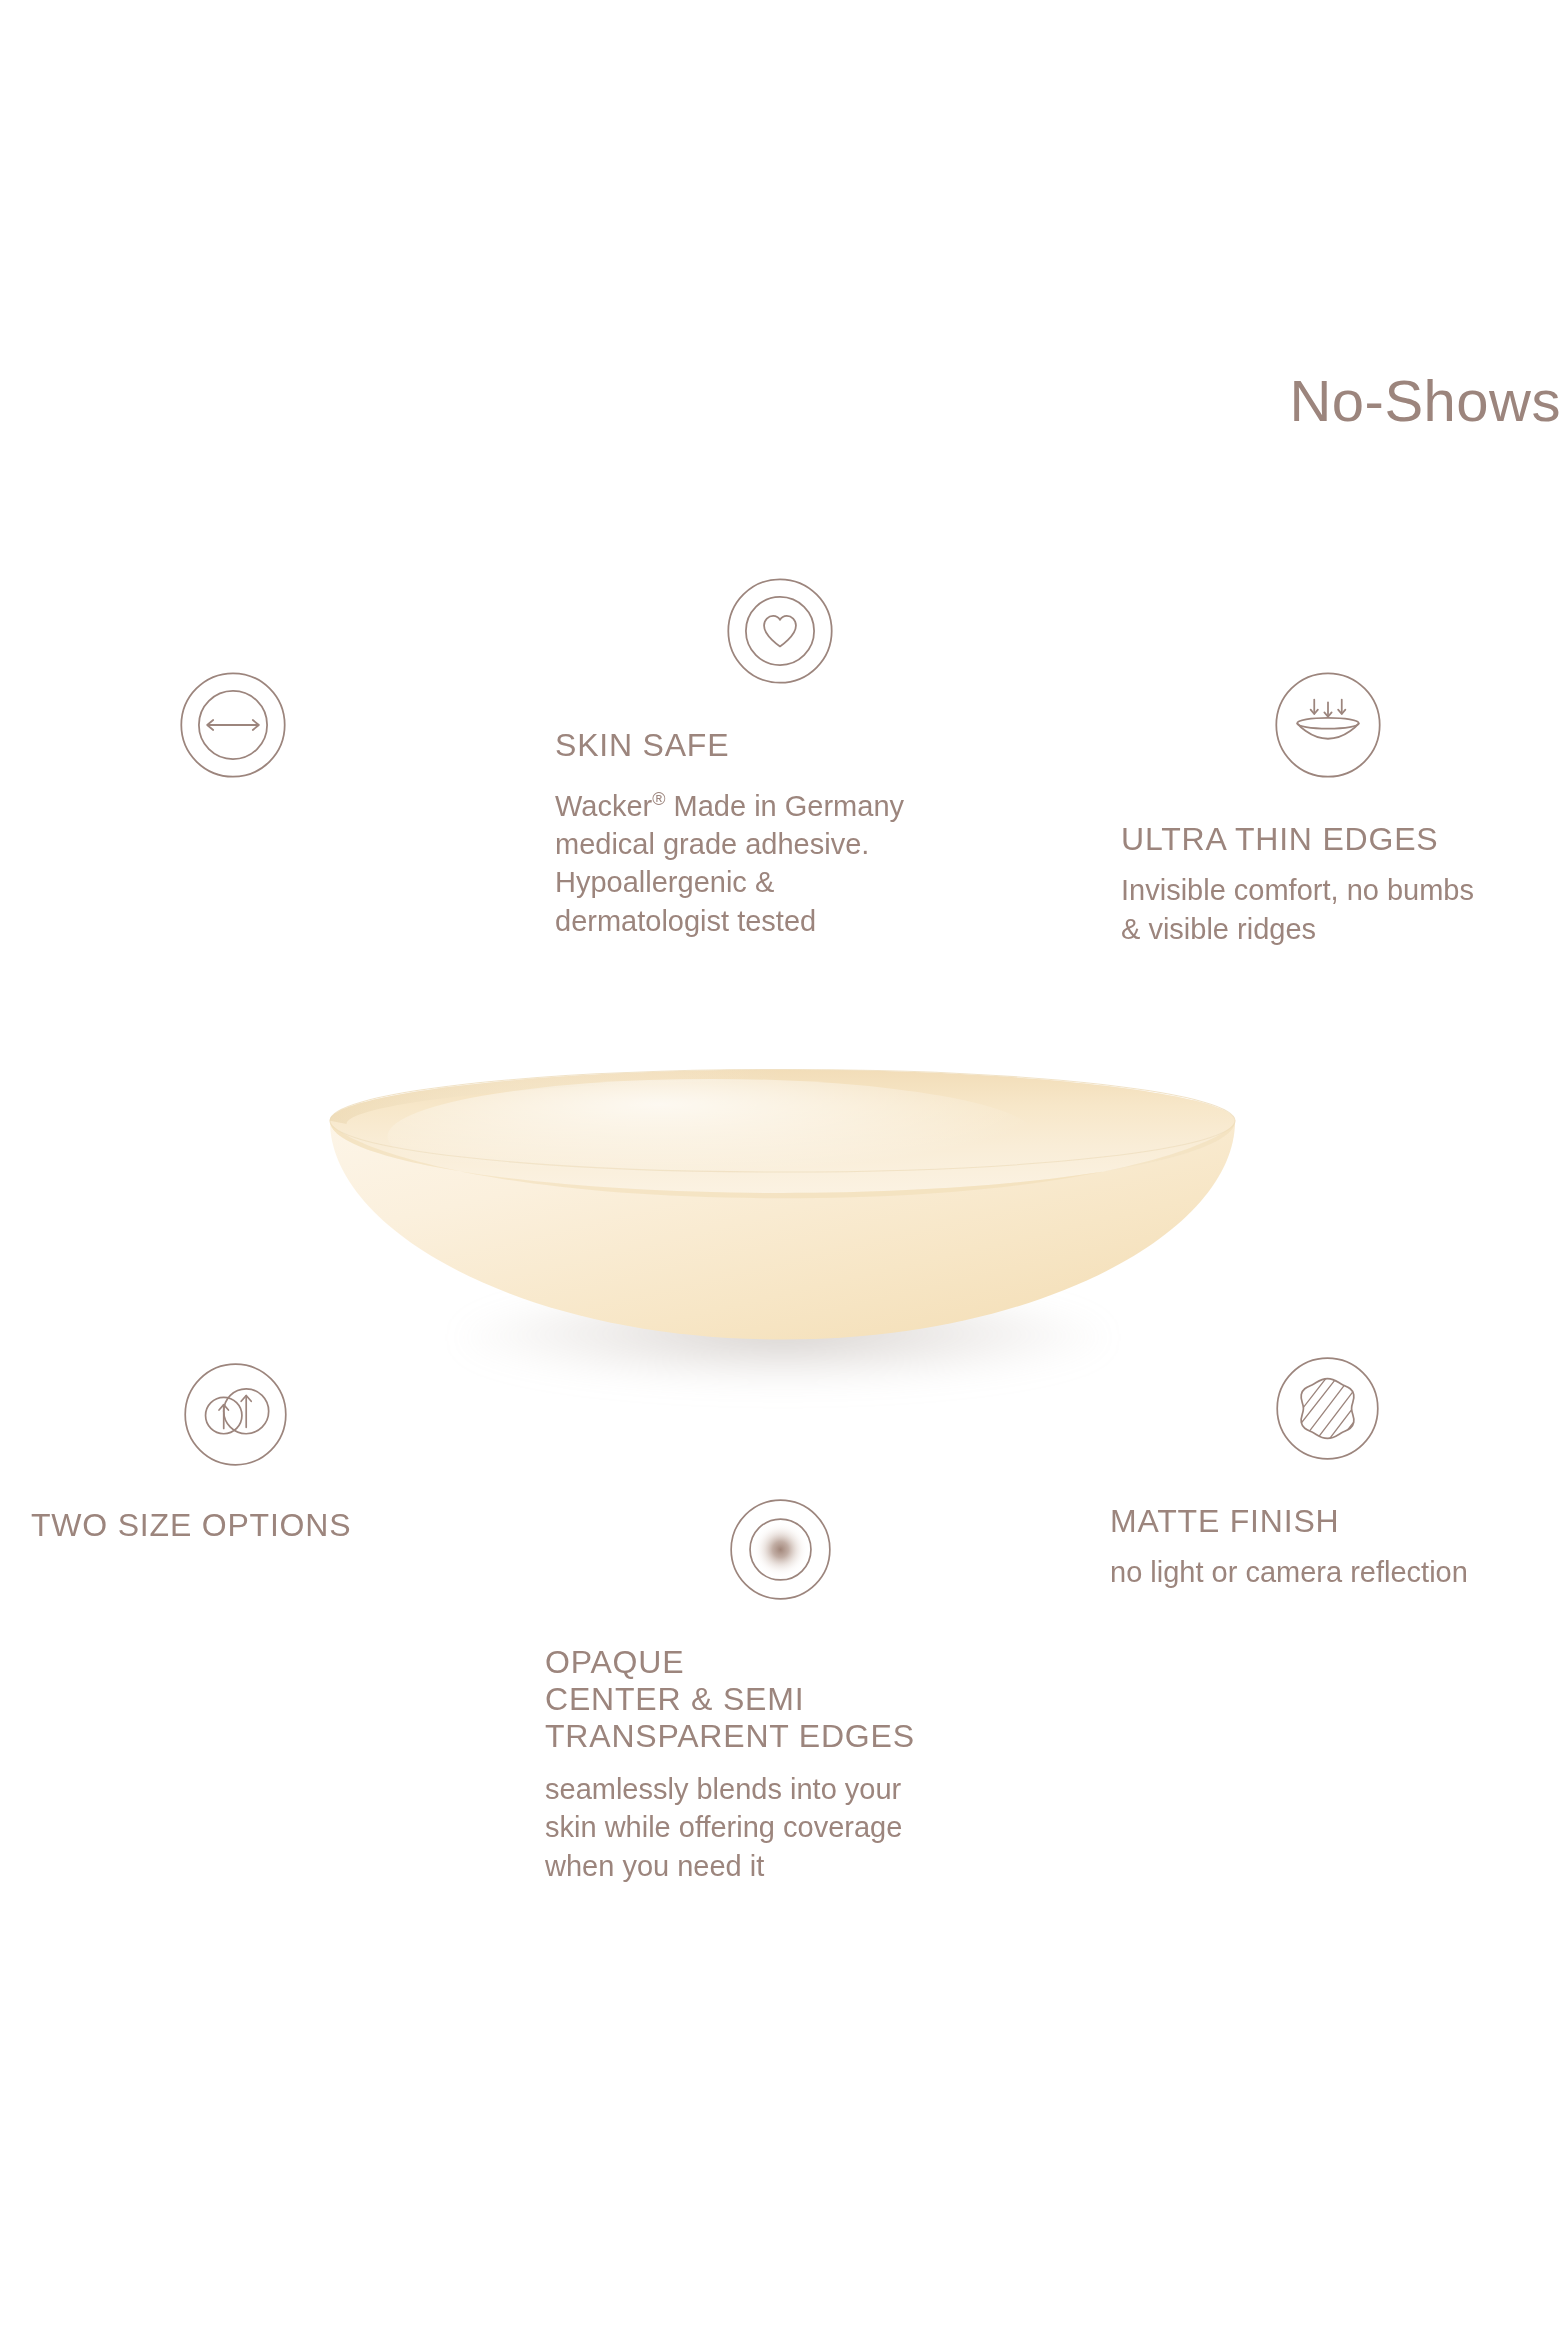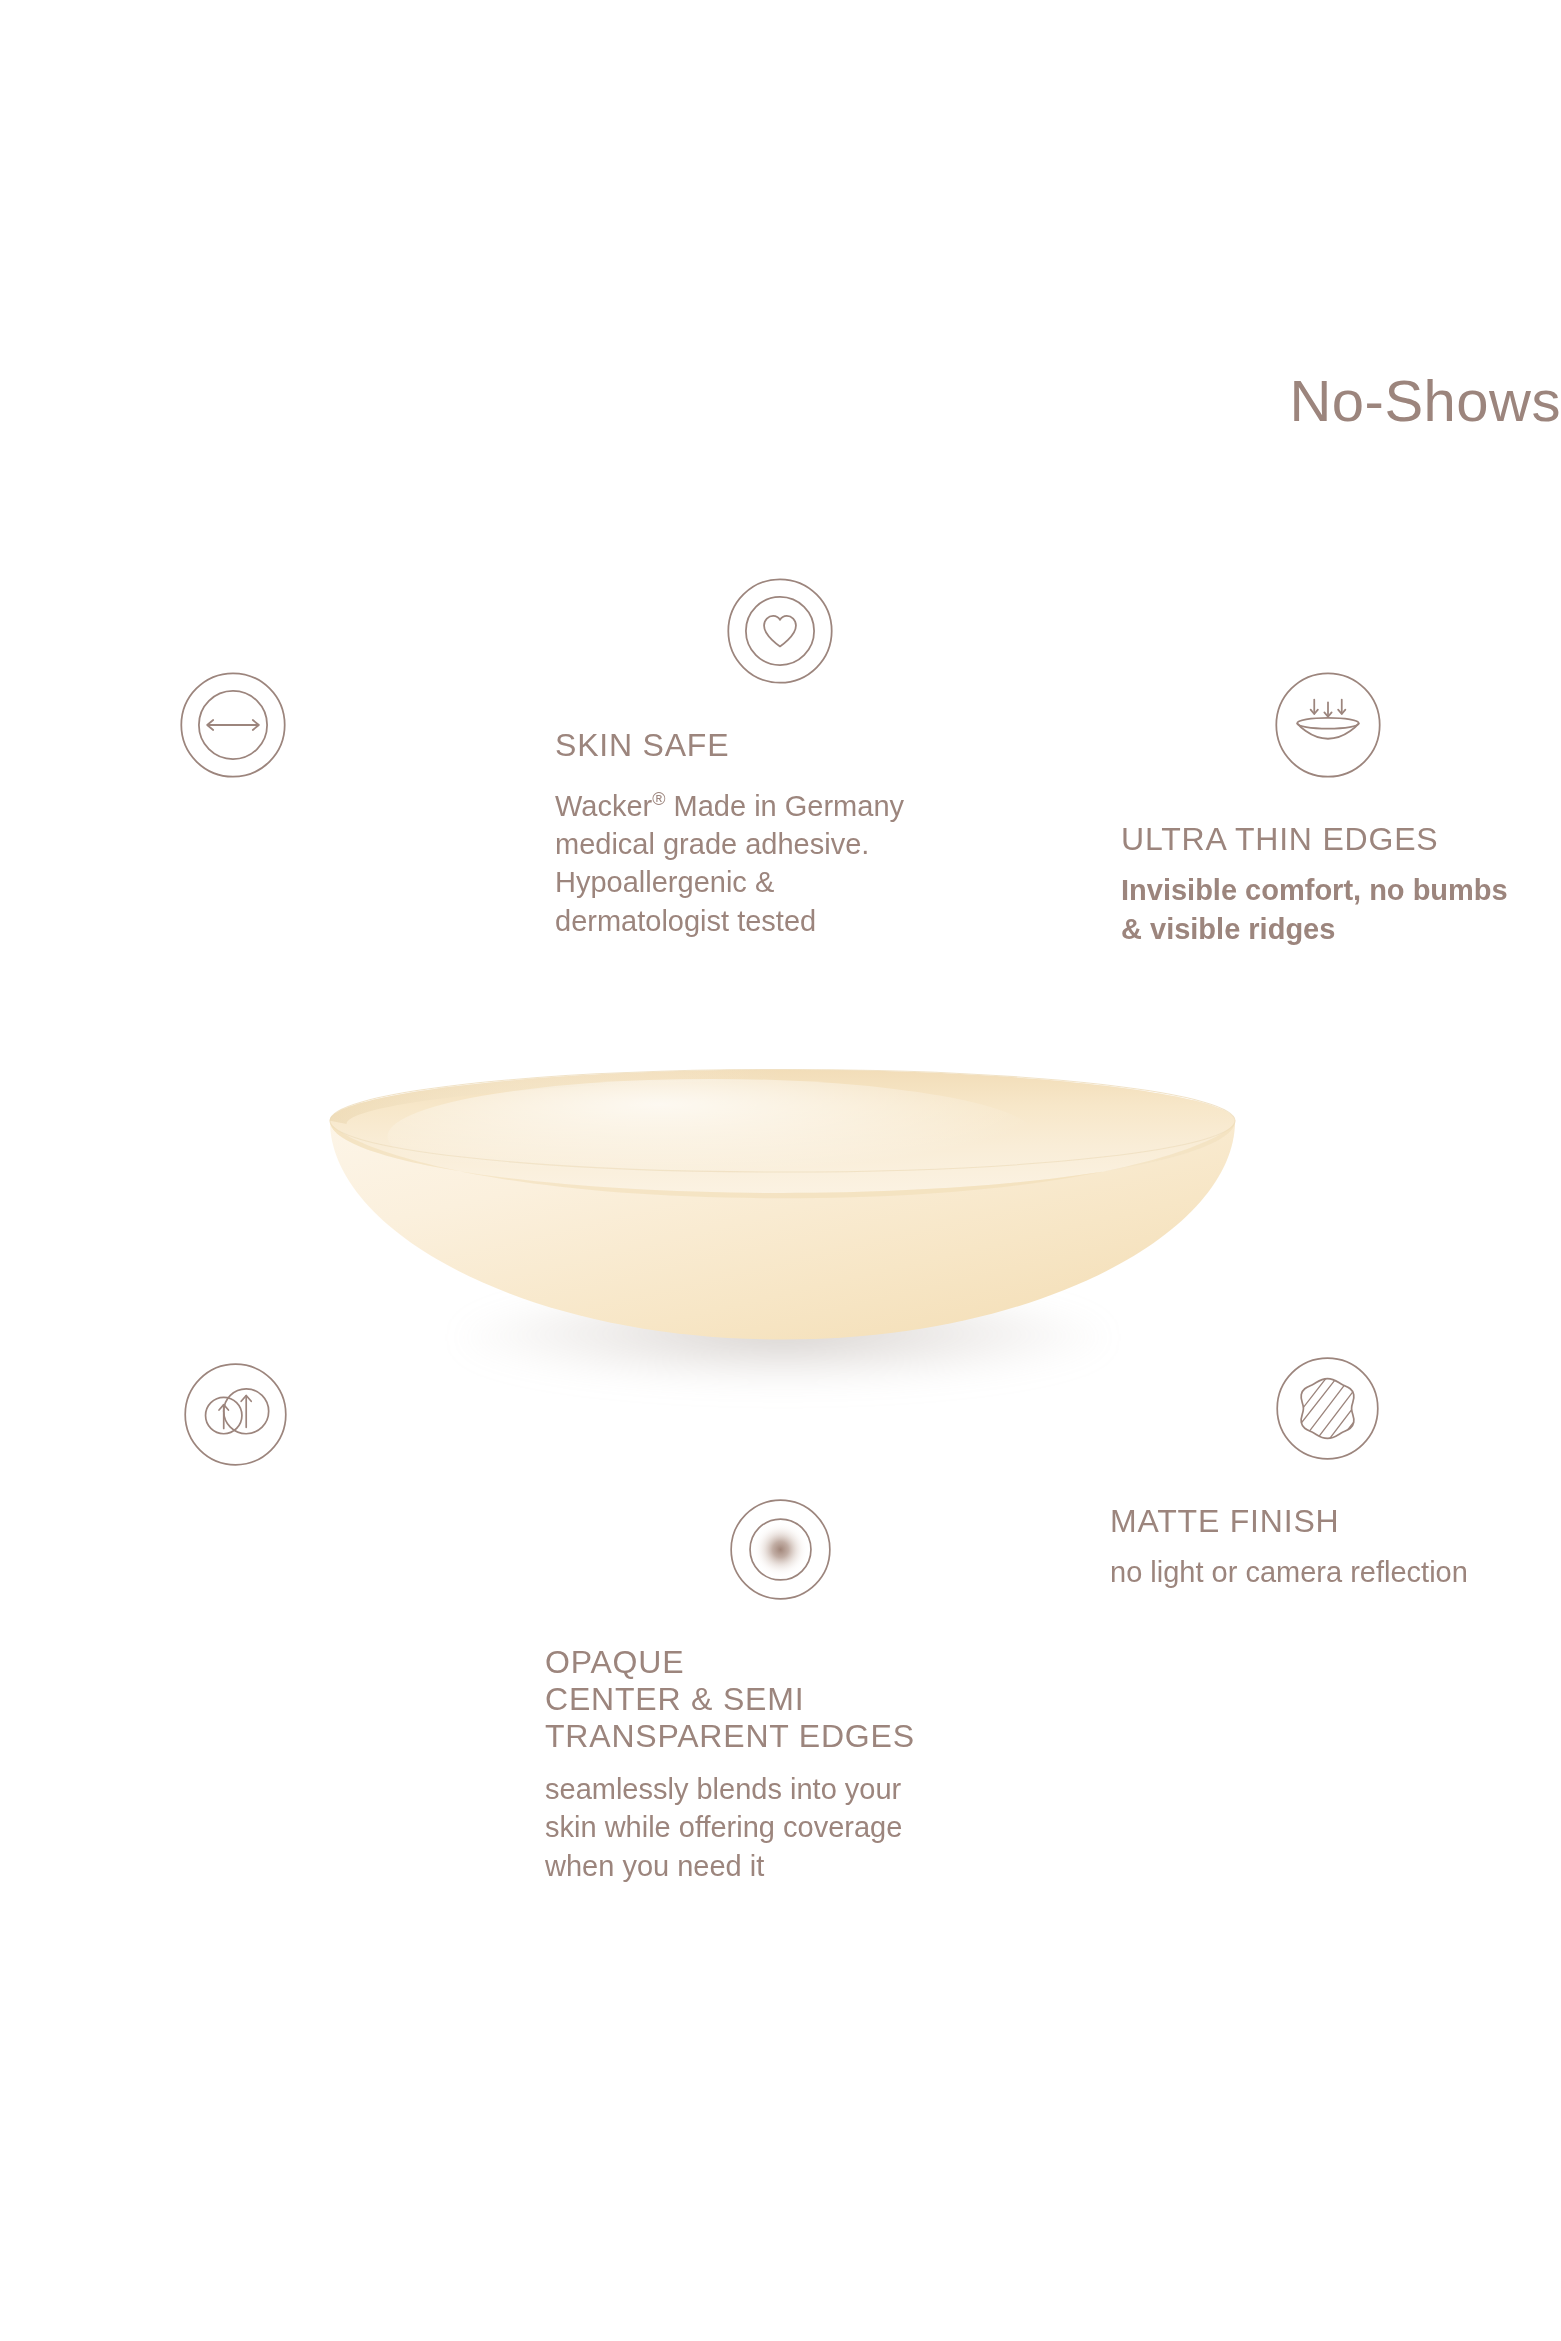--- a/index.html
+++ b/index.html
@@ -60,21 +60,21 @@
   #feat-full-coverage { left: 31px;   top: 670px; width: 403px; }
   #feat-full-coverage .f-title { margin-top: 41px; }
   #feat-full-coverage .f-desc  { margin-top: 13.6px; }
 
   #feat-skin-safe { left: 555px; top: 576px; width: 450px; }
   #feat-skin-safe .f-title { margin-top: 41px; }
   #feat-skin-safe .f-desc  { margin-top: 23px; }
 
   #feat-ultra-thin { left: 1121px; top: 670px; width: 414px; }
   #feat-ultra-thin .f-title { margin-top: 41px; }
-  #feat-ultra-thin .f-desc  { margin-top: 13.6px; font-weight: bold; }
+  #feat-ultra-thin .f-desc  { margin-top: 13.6px; }
 
   
   #feat-two-size { left: 31px;   top: 1361px; width: 408px; }
   #feat-two-size .f-title { margin-top: 39px; }
   #feat-two-size .f-desc  { margin-top: 13.6px; }
 
   #feat-opaque { left: 545px; top: 1497px; width: 471px; }
   #feat-opaque .f-title { margin-top: 42px; }
   #feat-opaque .f-desc  { margin-top: 15.7px; }
 
@@ -220,20 +220,21 @@
       <circle cx="39" cy="51" r="17" fill="none" stroke="#9c857d" stroke-width="1.6"></circle>
       <circle cx="60" cy="47" r="21" fill="none" stroke="#9c857d" stroke-width="1.6"></circle>
       <g stroke="#9c857d" stroke-width="1.6" fill="none" stroke-linecap="round" stroke-linejoin="round">
         <line x1="39" y1="63" x2="39" y2="41"></line>
         <polyline points="34.6,45.8 39,40.8 43.4,45.8"></polyline>
         <line x1="60" y1="62" x2="60" y2="32.5"></line>
         <polyline points="55.3,37.6 60,32.2 64.7,37.6"></polyline>
       </g>
     </svg>
   </div>
+  <div class="f-title">TWO SIZE OPTIONS</div>
 </div>
 
 <div class="feature" id="feat-opaque">
   <div class="icon-wrap">
     <svg width="105" height="105" viewBox="0 0 100 100">
       <defs>
         <radialGradient id="gDot" cx="0.5" cy="0.5" r="0.5">
           <stop offset="0%" stop-color="#9c7f72" stop-opacity="0.95"></stop>
           <stop offset="28%" stop-color="#a78b7e" stop-opacity="0.70"></stop>
           <stop offset="55%" stop-color="#c3ada1" stop-opacity="0.34"></stop>

